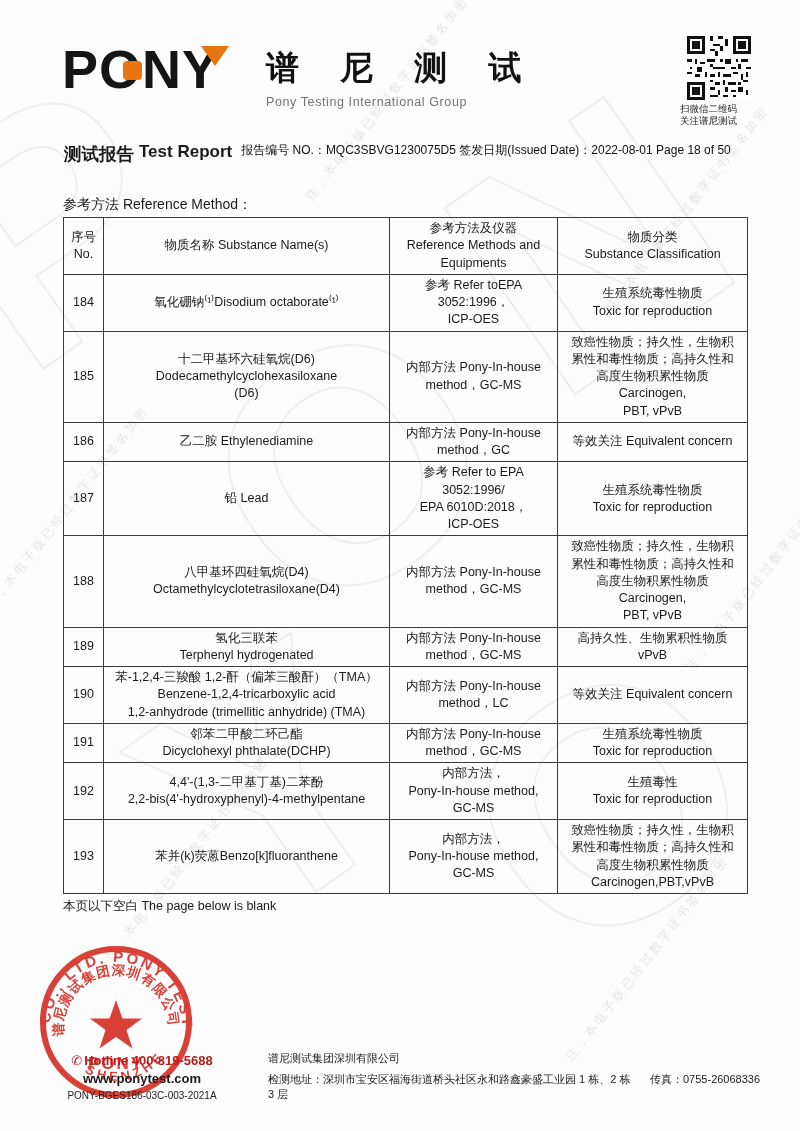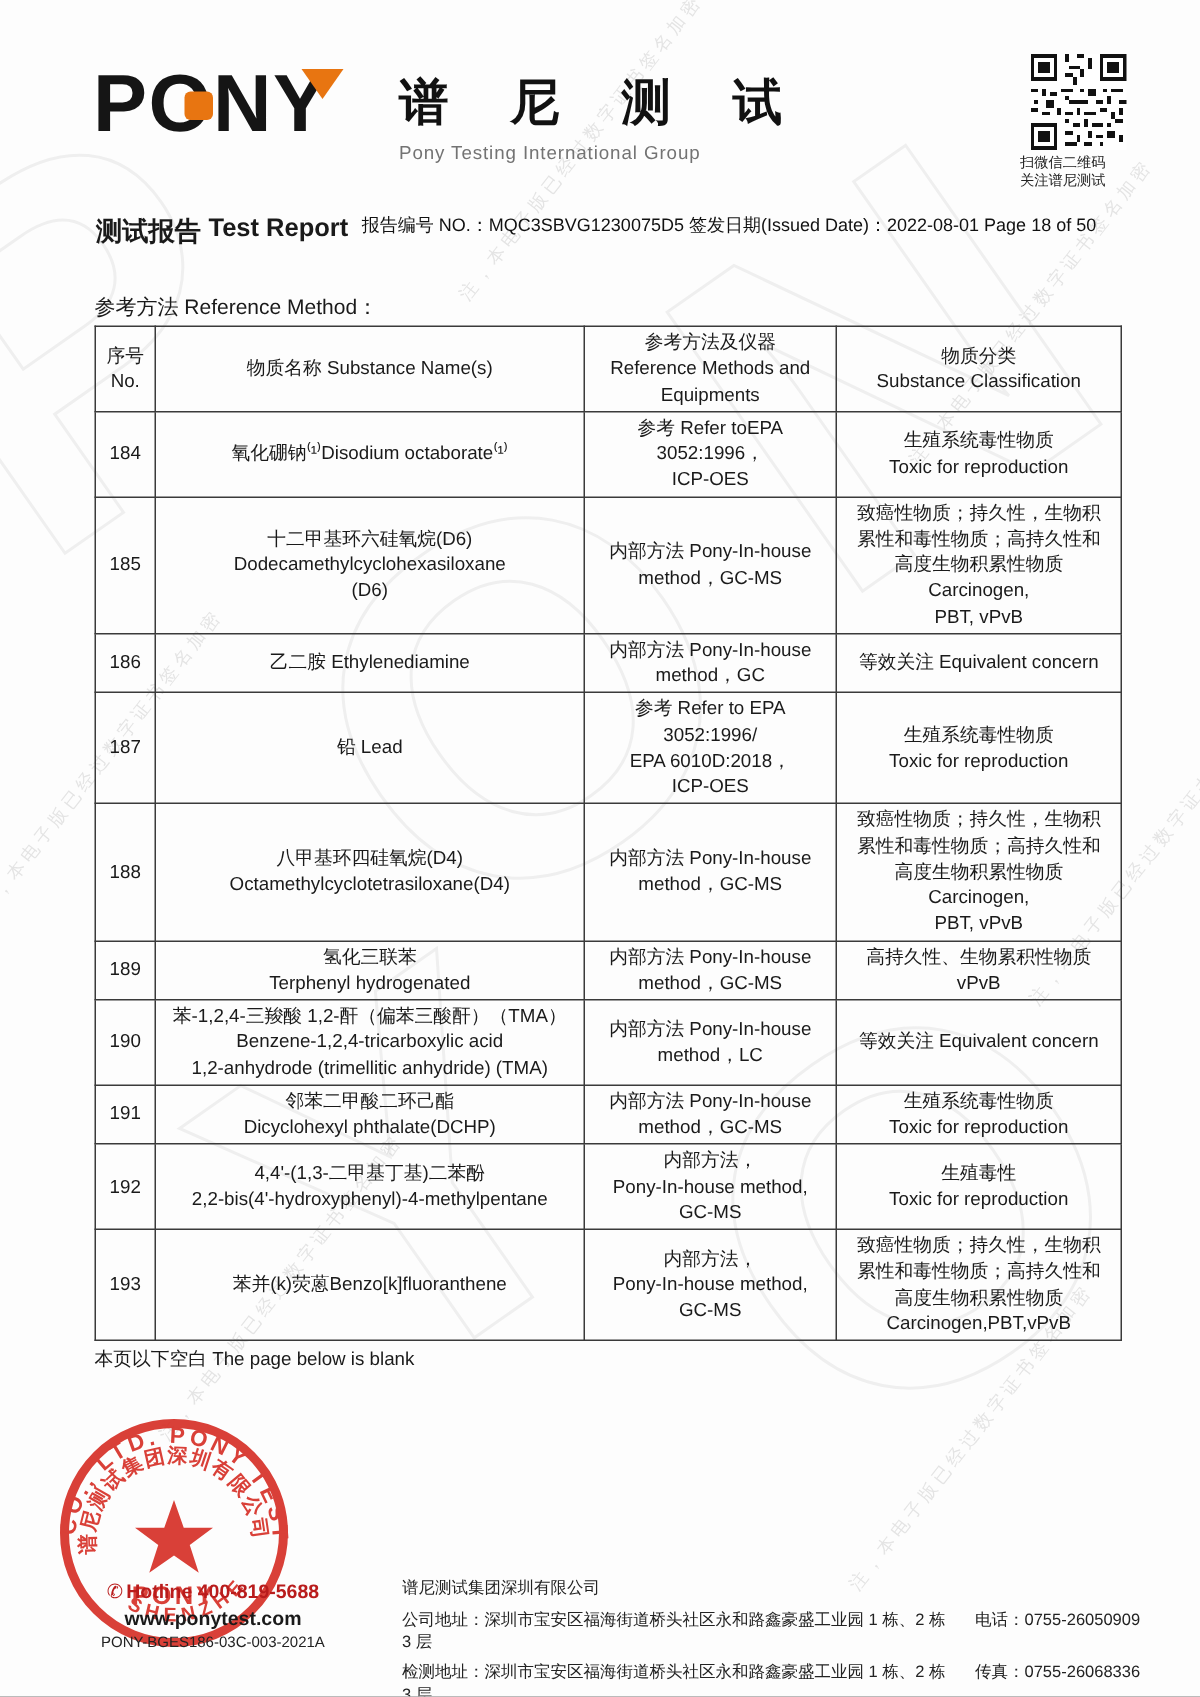--- a/index.html
+++ b/index.html
@@ -342,23 +342,19 @@
       <div class="hotline">
         <span class="phone-icon">✆</span><span>Hotline 400-819-5688</span>
       </div>
       <div class="website">www.ponytest.com</div>
       <div class="doc-code">PONY-BGES186-03C-003-2021A</div>
     </div>
 
     <div class="company-block">
       <div class="company-name">谱尼测试集团深圳有限公司</div>
       <div class="addr-row">
-        <span class="addr">公司地址：深圳市宝安区福海街道桥头社区永和路鑫豪盛工业园 1 栋、2 栋 3 层</span>
-        <span class="contact">电话：0755-26050909</span>
-      </div>
-      <div class="addr-row">
         <span class="addr">检测地址：深圳市宝安区福海街道桥头社区永和路鑫豪盛工业园 1 栋、2 栋 3 层</span>
         <span class="contact">传真：0755-26068336</span>
       </div>
     </div>
 
   </div>
 </div>
 
 </body></html>

